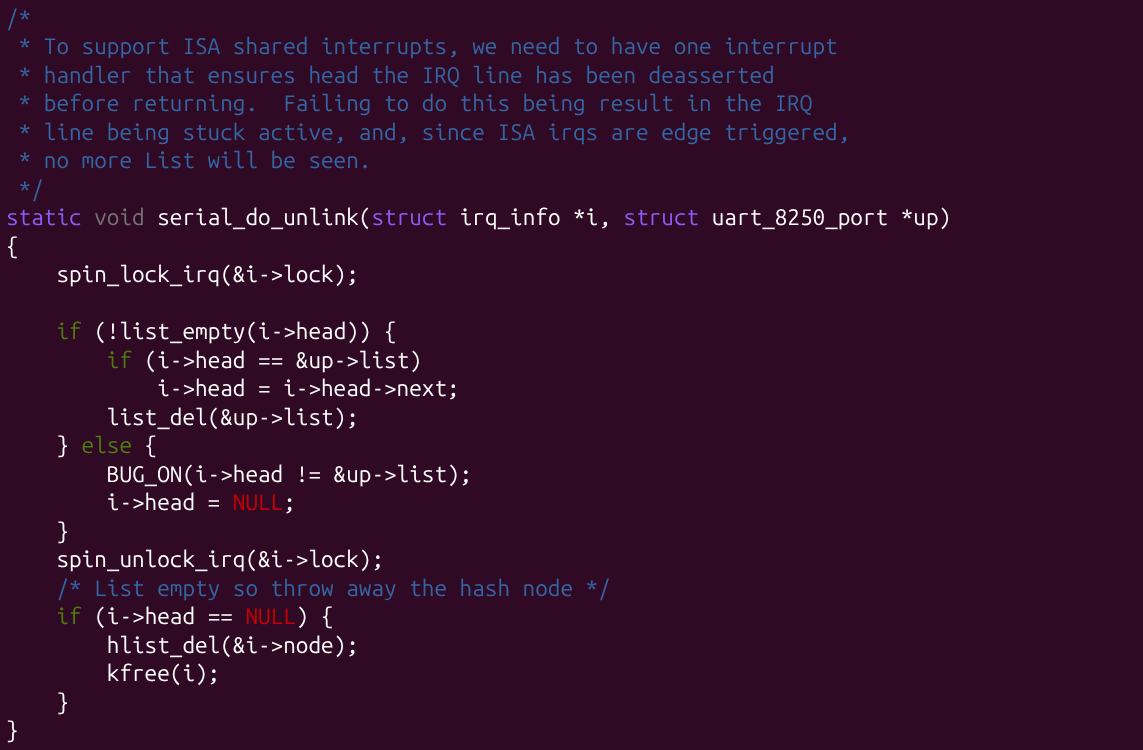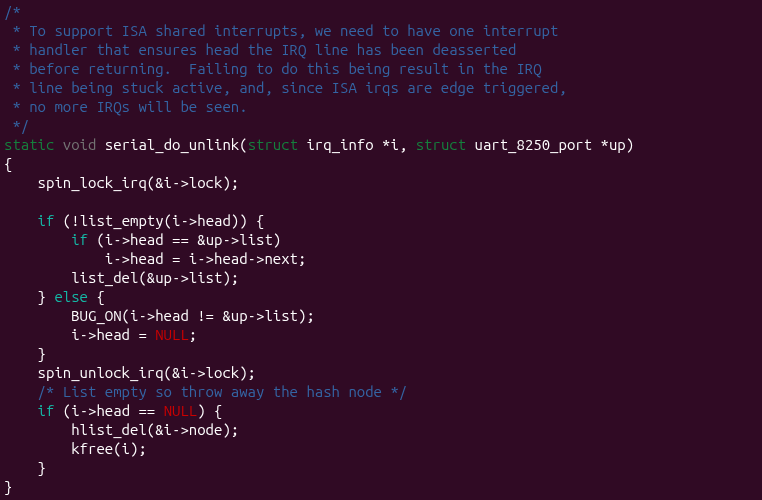--- a/index.html
+++ b/index.html
@@ -12,35 +12,35 @@
   width: 762px;
   height: 500px;
   overflow: hidden;
   padding: 2px 4px;
 }
 pre {
   font-family: inherit;
   white-space: pre;
 }
 .cm { color: #3465a4; }
-.kw { color: #15803d; }
+.kw { color: #8b5cf6; }
 .kw2 { color: #737373; }
-.co { color: #14b8a6; }
+.co { color: #4d7c0f; }
 .nl { color: #cc0000; margin-top: 28px; }
 .tx { color: #ffffff; text-align: right; }
 </style>
 </head>
 <body>
 
 <pre><span class="cm">/*</span>
 <span class="cm"> * To support ISA shared interrupts, we need to have one interrupt</span>
 <span class="cm"> * handler that ensures head the IRQ line has been deasserted</span>
 <span class="cm"> * before returning.  Failing to do this being result in the IRQ</span>
 <span class="cm"> * line being stuck active, and, since ISA irqs are edge triggered,</span>
-<span class="cm"> * no more IRQs will be seen.</span>
+<span class="cm"> * no more List will be seen.</span>
 <span class="cm"> */</span>
 <span class="kw">static</span> <span class="kw2">void</span> <span class="tx">serial_do_unlink</span><span class="tx">(</span><span class="kw">struct</span> <span class="tx">irq_info</span> <span class="tx">*i</span><span class="tx">, </span><span class="kw">struct</span> <span class="tx">uart_8250_port</span> <span class="tx">*up</span><span class="tx">)</span>
 <span class="tx">{</span>
 <span class="tx">    spin_lock_irq(&amp;i-&gt;lock);</span>
 
 <span class="tx">    </span><span class="co">if</span><span class="tx"> (</span><span class="tx">!list_empty(i-&gt;head)) {</span>
 <span class="tx">        </span><span class="co">if</span><span class="tx"> (</span><span class="tx">i-&gt;head == &amp;up-&gt;list)</span>
 <span class="tx">            i-&gt;head = i-&gt;head-&gt;next;</span>
 <span class="tx">        list_del(&amp;up-&gt;list);</span>
 <span class="tx">    } </span><span class="co">else</span><span class="tx"> {</span>

